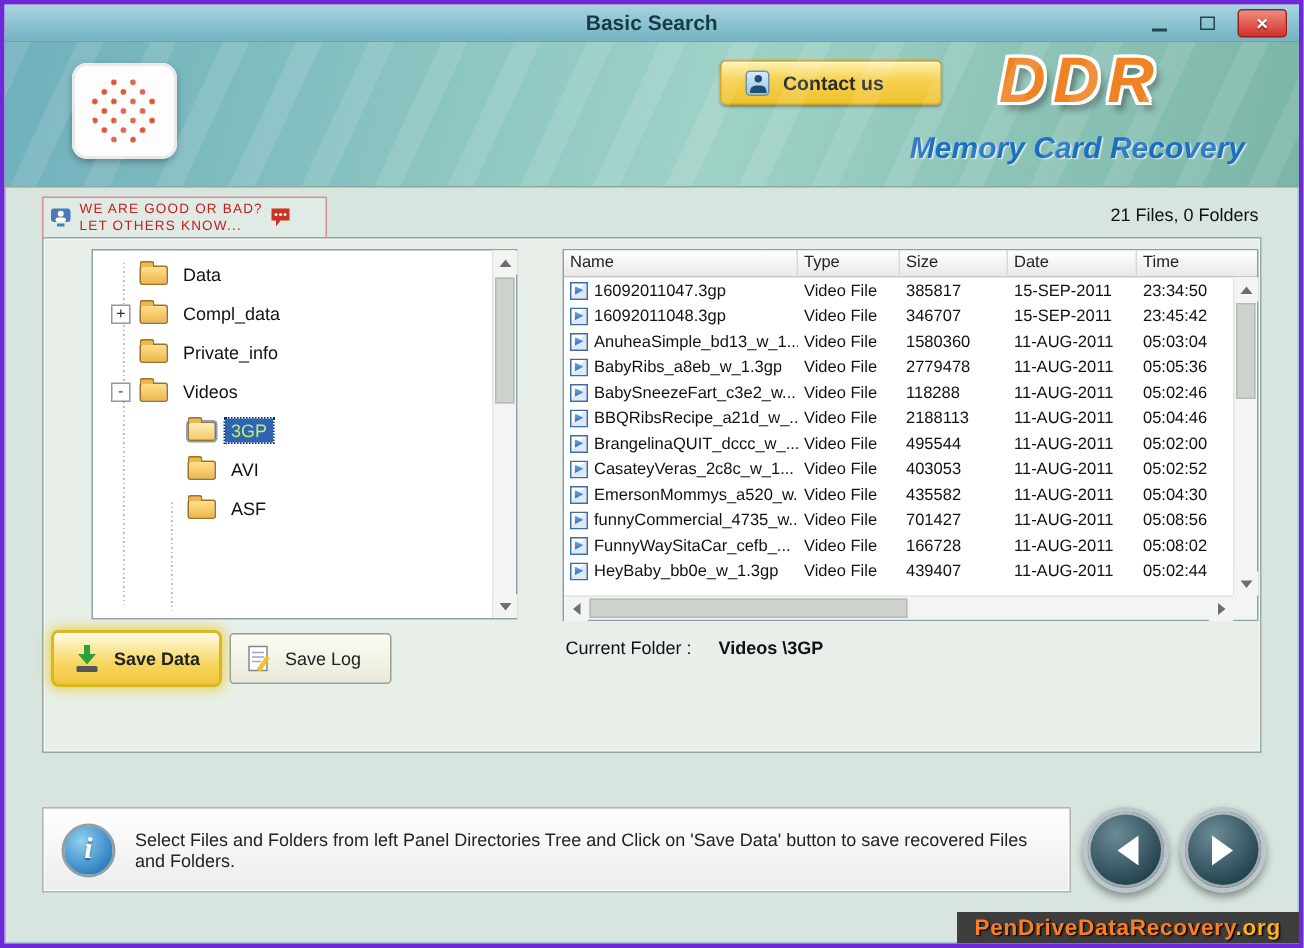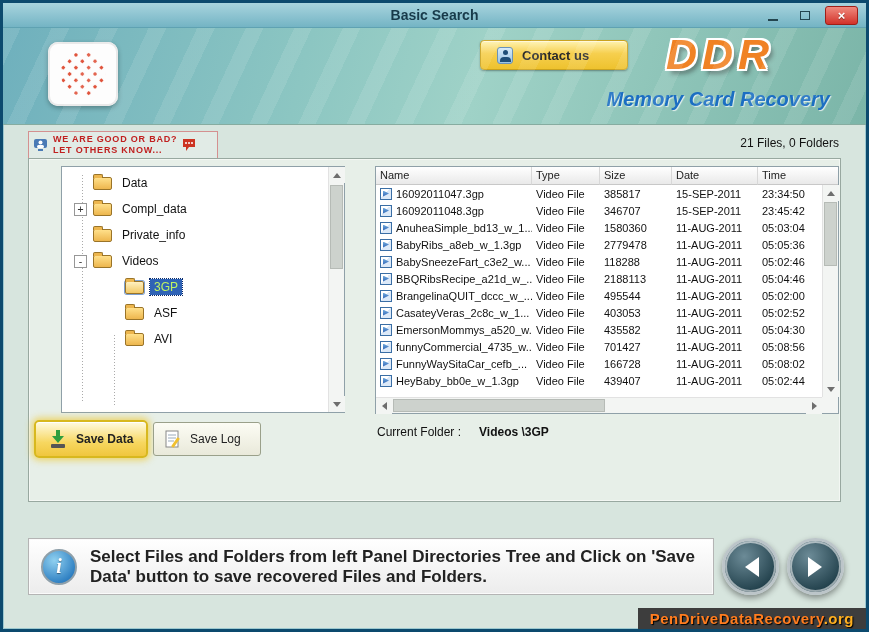--- a/index.html
+++ b/index.html
@@ -1,21 +1,21 @@
 <!DOCTYPE html>
 <html style="--accent: #f08224; --product: #1b6ec2; --selection: #2f63b5; --danger: #d2322a; --highlight: #d8b81e; --banner_text: #c02020;"><head>
 <meta charset="utf-8">
 <style>
   * { margin:0; padding:0; box-sizing:border-box; }
   body { font-family:"Liberation Sans","DejaVu Sans",sans-serif; background:#888; }
 
   .window{
     position:relative; width:869px; height:632px; overflow:hidden;
     background:#d7e5de;
-    border:3px solid #0c4a6e;
+    border:3px solid #6d28d9;
     box-shadow:inset 0 0 0 1px #9cc8cf;
     outline:1px solid #2e6875;
   }
 
   
   .titlebar{
     position:absolute; top:0; left:0; right:0; height:25px;
     background:linear-gradient(#a8d4de,#74b4c4);
     border-bottom:1px solid #5fa2b2;
     display:flex; align-items:center; justify-content:center;
@@ -80,21 +80,21 @@
     color:var(--product,#1b6ec2); text-shadow:1px 1px 1px rgba(255,255,255,.75);
   }
 
   
   .banner{
     position:absolute; left:25px; top:128px; width:190px; height:28px;
     border:1px solid #d49090; background:rgba(255,255,255,.25);
     display:flex; align-items:center; gap:5px; padding:1px 4px; cursor:pointer;
   }
   .banner-lines{ display:flex; flex-direction:column; line-height:11px; }
-  .banner-line{ font-size:9px; font-weight:bold; letter-spacing:.8px; color:var(--banner_text,#c02020); white-space:nowrap; }
+  .banner-line{ font-size:9px; font-weight:normal; letter-spacing:.8px; color:var(--banner_text,#c02020); white-space:nowrap; }
   .files-count{ position:absolute; right:27px; top:133px; font-size:12px; color:#111; }
 
   
   .main-box{
     position:absolute; left:25px; top:155px; width:813px; height:344px;
     border:1px solid #98a8a0; background:#e7efe8; box-shadow:inset 0 0 0 1px #f3f7f3;
   }
 
   
   .tree-panel{
@@ -200,21 +200,21 @@
     display:flex; align-items:center; gap:13px; padding:0 12px;
   }
   .info-icon{
     flex:none; width:36px; height:36px; border-radius:50%;
     background:radial-gradient(circle at 35% 30%, #8fd0f0, #2a7cc0 78%);
     border:2px solid #8fa0aa; color:#fff;
     font:italic 700 20px "Liberation Serif","DejaVu Serif",serif;
     display:flex; align-items:center; justify-content:center;
     text-shadow:0 1px 1px rgba(0,0,0,.4);
   }
-  .instr-text{ font-size:17px; color:#222;font-weight:bold; }
+  .instr-text{ font-size:12px; color:#222; }
   .nav-btn{
     position:absolute; top:535px; width:57px; height:57px; border-radius:50%;
     border:3px solid #bcc5c9;
     background:radial-gradient(circle at 38% 30%, #6c8b97, #1e3d48 78%);
     box-shadow:0 3px 6px rgba(0,0,0,.4), inset 0 0 0 2px rgba(255,255,255,.55);
     display:flex; align-items:center; justify-content:center; cursor:pointer;
   }
   .nav-back{ left:719px; } .nav-fwd{ left:784px; }
   .tri{ width:0; height:0; border:10px solid transparent; }
   .tri.back{ border-right:14px solid #fff; margin-left:-8px; }
@@ -305,26 +305,26 @@
             <span class="tlabel">Videos</span>
           </div>
           <div class="tree-row lvl2 selected">
             <span class="expander blank"></span>
             <span class="folder open"></span>
             <span class="tlabel">3GP</span>
           </div>
           <div class="tree-row lvl2">
             <span class="expander blank"></span>
             <span class="folder"></span>
-            <span class="tlabel">ASF</span>
+            <span class="tlabel">AVI</span>
           </div>
           <div class="tree-row lvl2">
             <span class="expander blank"></span>
             <span class="folder"></span>
-            <span class="tlabel">AVI</span>
+            <span class="tlabel">ASF</span>
           </div>
         </div>
       <div class="sb-v tree-sb">
         <div class="sb-btn sb-top">
             <span class="arr up"></span>
           </div>
         <div class="sb-thumb tree-thumb"></div>
         <div class="sb-btn sb-bottom">
             <span class="arr down"></span>
           </div>

